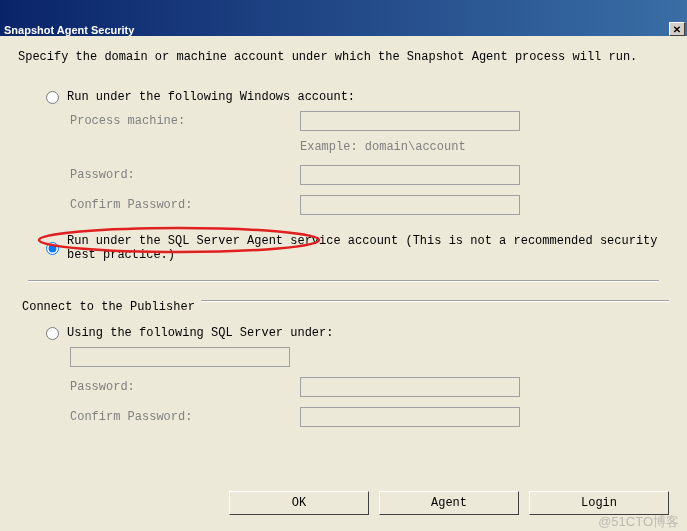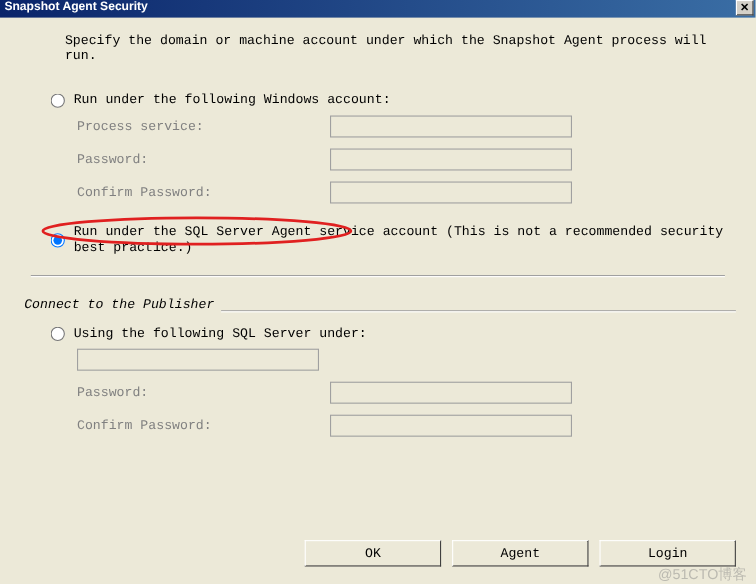--- a/index.html
+++ b/index.html
@@ -8,23 +8,23 @@
       font-size: 12px;
       background: #ece9d8;
       width: 687px;
       height: 531px;
       overflow: hidden;
       position: relative;
     }
     .titlebar {
       background: linear-gradient(to right, #0a246a, #3a6ea5);
       color: white;
-      height: 16px;
-      display: flex;
-      align-items: flex-start;
+      height: 36px;
+      display: flex;
+      align-items: flex-end;
       justify-content: space-between;
       padding: 0 2px 0 4px;
       font-family: Tahoma, sans-serif;
       font-size: 11px;
       font-weight: bold;
     }
     .close-btn {
       width: 16px;
       height: 14px;
       background: #d4d0c8;
@@ -38,21 +38,20 @@
       font-size: 10px;
       font-weight: bold;
       color: black;
       cursor: pointer;
     }
     .content {
       padding: 14px 18px 8px 18px;
     }
     .instruction {
       margin-bottom: 26px;
-      margin-left: 41px;
     }
     .section {
       margin-bottom: 18px;
     }
     .radio-row {
       display: flex;
       align-items: flex-end;
       margin-left: 28px;
       margin-bottom: 6px;
     }
@@ -108,43 +107,42 @@
       pointer-events: none;
     }
     .divider {
       border: none;
       border-top: 1px solid #a0a0a0;
       border-bottom: 1px solid #fff;
       margin: 18px 10px 18px 10px;
     }
     .fieldset-header {
       display: flex;
-      align-items: flex-end;
+      align-items: flex-start;
       margin-bottom: 12px;
       margin-left: 4px;
-      font-style: italic;
     }
     .fieldset-line {
       flex: 1;
       border-top: 1px solid #a0a0a0;
       border-bottom: 1px solid #fff;
       margin-left: 6px;
       height: 0;
     }
     .button-row {
       display: flex;
       justify-content: flex-end;
       gap: 10px;
       padding: 8px 18px;
       position: absolute;
       bottom: 8px;
       right: 0;
     }
     .dlg-btn {
-      width: 124px;
+      width: 140px;
       height: 24px;
       background: #ece9d8;
       border: 1px solid #404040;
       border-top-color: #fff;
       border-left-color: #fff;
       font-family: "Courier New", monospace;
       font-size: 12px;
       cursor: pointer;
     }
     .watermark {
@@ -169,23 +167,24 @@
 
 <div class="content">
   <div class="instruction">Specify the domain or machine account under which the Snapshot Agent process will run.</div>
 
   <div class="section">
     <div class="radio-row">
       <input type="radio" name="runas" style="">
       <label>Run under the following Windows account:</label>
     </div>
     <div class="field-row">
-      <span class="field-label">Process service:</span>
+      <span class="field-label">Process machine:</span>
       <input class="field-input" disabled="" style="">
     </div>
+    <div class="example">Example: domain\account</div>
     <div class="field-row">
       <span class="field-label">Password:</span>
       <input type="password" class="field-input" disabled="" style="">
     </div>
     <div class="field-row">
       <span class="field-label">Confirm Password:</span>
       <input type="password" class="field-input" disabled="" style="">
     </div>
   </div>
 

